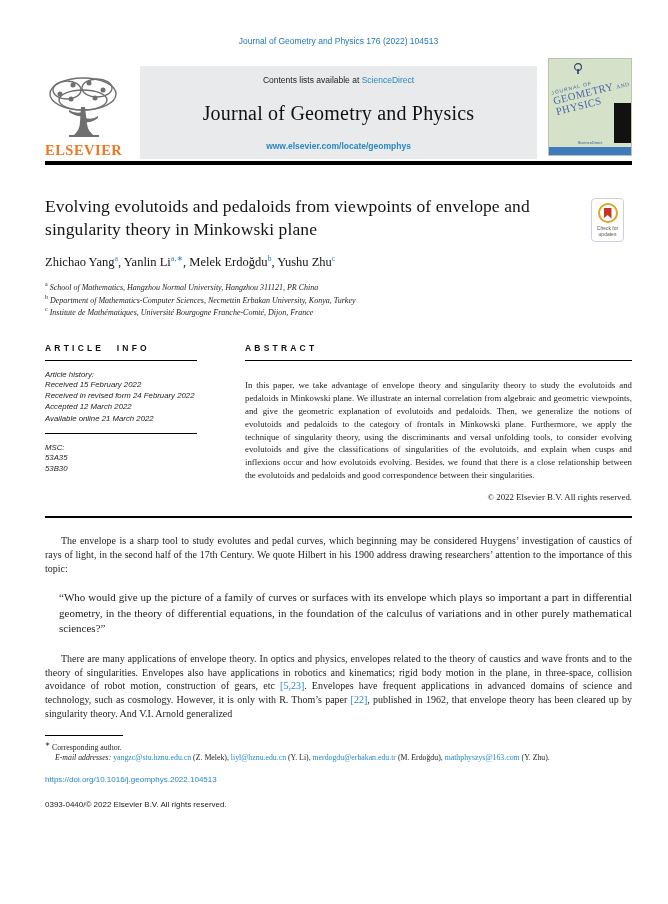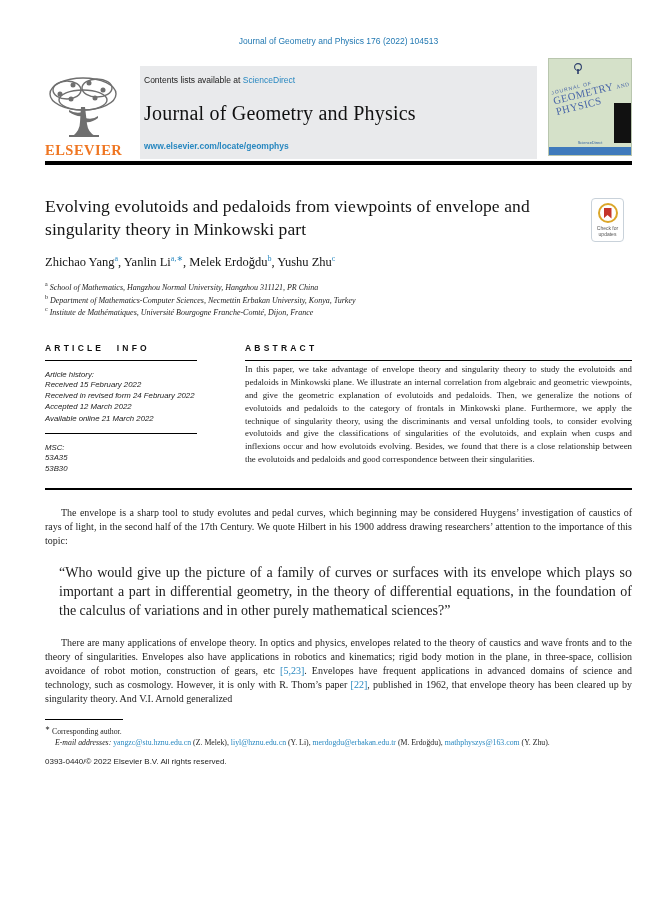--- a/index.html
+++ b/index.html
@@ -12,21 +12,21 @@
   .page { width:668px; height:904px; padding:0 36px 0 45px; overflow:hidden; }
 
   
   .citation { margin-top:36px; text-align:center; font-size:8.5px; color:#2379b2; font-family:"Liberation Sans", sans-serif; }
 
   
   .banner { margin-top:20px; display:flex; align-items:stretch; height:93px; }
   .elsevier-block { width:95px; display:flex; flex-direction:column; align-items:flex-start; justify-content:flex-end; padding-right:8px; }
   .elsevier-tree { width:78px; height:66px; }
   .elsevier-word { font-family:"Liberation Serif", serif; font-weight:bold; font-size:14.5px; letter-spacing:0.5px; color:#ef7622; margin-top:2px; }
-  .banner-center { flex:1; background:#e9eaec; display:flex; flex-direction:column; align-items:flex-start; justify-content:space-between; padding:9px 4px 8px 4px; }
+  .banner-center { flex:1; background:#e9eaec; display:flex; flex-direction:column; align-items:center; justify-content:space-between; padding:9px 4px 8px 4px; }
   .contents-line { font-family:"Liberation Sans", sans-serif; font-size:8.5px; color:#222; }
   .contents-line .sd-link { color:#2988c0; }
   .journal-title-banner { font-family:"Liberation Serif", serif; font-size:20px; color:#111; letter-spacing:0.2px; }
   .journal-url { font-family:"Liberation Sans", sans-serif; font-weight:bold; font-size:8.5px; color:#2988c0; }
   .cover-thumb { width:84px; height:98px; margin-left:11px; margin-top:-8px; position:relative; background:#d5e1c9; overflow:hidden; border:1px solid #b9c6ae; }
   .cover-emblem { position:absolute; top:4px; left:24px; width:10px; height:11px; }
   .cover-text { position:absolute; top:22px; left:4px; transform:rotate(-14deg); color:#4a66a8; line-height:1.05; }
   .cover-t1 { font-size:5px; letter-spacing:1px; font-family:"Liberation Sans", sans-serif; }
   .cover-t2 { font-size:10.5px; font-family:"Liberation Serif", serif; letter-spacing:0.5px; }
   .cover-t2 .small-and { font-size:5.5px; }
@@ -55,43 +55,43 @@
   .col-info { width:158px; flex-shrink:0; font-family:"Liberation Sans", sans-serif; font-size:7.8px; color:#222; }
   .col-gap { width:42px; flex-shrink:0; }
   .col-abs { flex:1; }
   .block-heading { font-family:"Liberation Sans", sans-serif; font-weight:bold; font-size:8.5px; letter-spacing:3.2px; word-spacing:7px; color:#111; }
   .rule-under-heading { height:1.4px; background:#000; margin-top:7px; }
   .col-info .rule-under-heading { width:152px; }
   .info-label { font-style:italic; margin-top:9px; }
   .info-line { line-height:1.42;font-style:italic; }
   .rule-mid { height:1.4px; background:#000; width:152px; margin-top:9px; }
   .kw-group { margin-top:16px; }
-  .abs-text { margin-top:2px; font-size:8.8px; line-height:1.46; text-align:justify; color:#1c1c1c; }
+  .abs-text { margin-top:18px; font-size:8.8px; line-height:1.46; text-align:justify; color:#1c1c1c; }
   .abs-copyright { margin-top:10px; text-align:right; font-size:8.8px; color:#1c1c1c; }
   .rule-bottom { height:2px; background:#000; margin-top:14px; }
 
   
   .section-heading { margin-top:26px; font-size:11px; font-weight:bold; color:#141414; }
   .body-para { margin-top:16px; font-size:10px; line-height:1.38; text-align:justify; color:#1c1c1c; }
   .body-para.indent { text-indent:16px; }
-  .quote-para { margin-top:15px; margin-left:14px; font-size:14px; line-height:1.38; text-align:justify; color:#1c1c1c; }
+  .quote-para { margin-top:15px; margin-left:14px; font-size:11px; line-height:1.38; text-align:justify; color:#1c1c1c; }
   .cite-link { color:#2988c0; }
 
   
   .footnote { margin-top:14px; }
   .footnote-rule { width:78px; height:1px; background:#000; }
   .footnote-line1 { margin-top:4px; font-size:7.8px; color:#1c1c1c; }
   .footnote-line1 sup { font-size:6px; }
   .footnote-line2 { margin-top:2px; margin-left:10px; font-size:7.8px; color:#1c1c1c; }
   .footnote-line2 .em-label { font-style:italic; }
   .email-link { color:#2988c0; }
 
   
   .doi-line { margin-top:13px; font-size:8px; color:#2988c0; font-family:"Liberation Sans", sans-serif; }
-  .issn-line { margin-top:10px; font-size:8px; color:#1c1c1c; font-family:"Liberation Sans", sans-serif; }
+  .issn-line { margin-top:16px; font-size:8px; color:#1c1c1c; font-family:"Liberation Sans", sans-serif; }
 </style>
 </head>
 <body>
 
 <div class="page">
 
   <div class="citation">Journal of Geometry and Physics 176 (2022) 104513</div>
 
   <div class="banner">
     <div class="elsevier-block">
@@ -138,21 +138,21 @@
       </div>
       <div class="cover-black-band"></div>
       <div class="cover-bottom-text">ScienceDirect</div>
       <div class="cover-bottom-strip"></div>
     </div>
   </div>
 
   <div class="rule-thick"></div>
 
   <div class="title-row">
-    <h1 class="article-title">Evolving evolutoids and pedaloids from viewpoints of envelope and singularity theory in Minkowski part</h1>
+    <h1 class="article-title">Evolving evolutoids and pedaloids from viewpoints of envelope and singularity theory in Minkowski plane</h1>
     <div class="update-badge">
       <div class="update-circle">
         <div class="bookmark"></div>
       </div>
       <div class="update-label">Check for updates</div>
     </div>
   </div>
 
   <div class="authors">
     <span><span>Zhichao Yang</span><sup>a</sup><span>, </span></span><span><span>Yanlin Li</span><sup>a,∗</sup><span>, </span></span><span><span>Melek Erdoğdu</span><sup>b</sup><span>, </span></span><span><span>Yushu Zhu</span><sup>c</sup></span>
@@ -176,20 +176,21 @@
       <div class="rule-mid"></div>
       <div class="info-label">MSC:</div>
       <div class="info-line">53A35</div>
       <div class="info-line">53B30</div>
     </div>
     <div class="col-gap"></div>
     <div class="col-abs">
       <div class="block-heading">ABSTRACT</div>
       <div class="rule-under-heading"></div>
       <div class="abs-text">In this paper, we take advantage of envelope theory and singularity theory to study the evolutoids and pedaloids in Minkowski plane. We illustrate an internal correlation from algebraic and geometric viewpoints, and give the geometric explanation of evolutoids and pedaloids. Then, we generalize the notions of evolutoids and pedaloids to the category of frontals in Minkowski plane. Furthermore, we apply the technique of singularity theory, using the discriminants and versal unfolding tools, to consider evolving evolutoids and give the classifications of singularities of the evolutoids, and explain when cusps and inflexions occur and how evolutoids evolving. Besides, we found that there is a close relationship between the evolutoids and pedaloids and good correspondence between their singularities.</div>
+      <div class="abs-copyright">© 2022 Elsevier B.V. All rights reserved.</div>
     </div>
   </div>
 
   <div class="rule-bottom"></div>
 
 
   <div class="body-para indent">The envelope is a sharp tool to study evolutes and pedal curves, which beginning may be considered Huygens’ investigation of caustics of rays of light, in the second half of the 17th Century. We quote Hilbert in his 1900 address drawing researchers’ attention to the importance of this topic:</div>
 
   <div class="quote-para">“Who would give up the picture of a family of curves or surfaces with its envelope which plays so important a part in differential geometry, in the theory of differential equations, in the foundation of the calculus of variations and in other purely mathematical sciences?”</div>
 
@@ -198,15 +199,16 @@
   </div>
 
   <div class="footnote">
     <div class="footnote-rule"></div>
     <div class="footnote-line1"><sup>∗</sup><span> Corresponding author.</span></div>
     <div class="footnote-line2">
       <span class="em-label">E-mail addresses: </span><span class="email-link">yangzc@stu.hznu.edu.cn</span><span> (Z. Melek), </span><span class="email-link">liyl@hznu.edu.cn</span><span> (Y. Li), </span><span class="email-link">merdogdu@erbakan.edu.tr</span><span> (M. Erdoğdu), </span><span class="email-link">mathphyszys@163.com</span><span> (Y. Zhu).</span>
     </div>
   </div>
 
+  <div class="doi-line">https://doi.org/10.1016/j.geomphys.2022.104513</div>
   <div class="issn-line">0393-0440/© 2022 Elsevier B.V. All rights reserved.</div>
 
 </div>
 
 </body></html>

